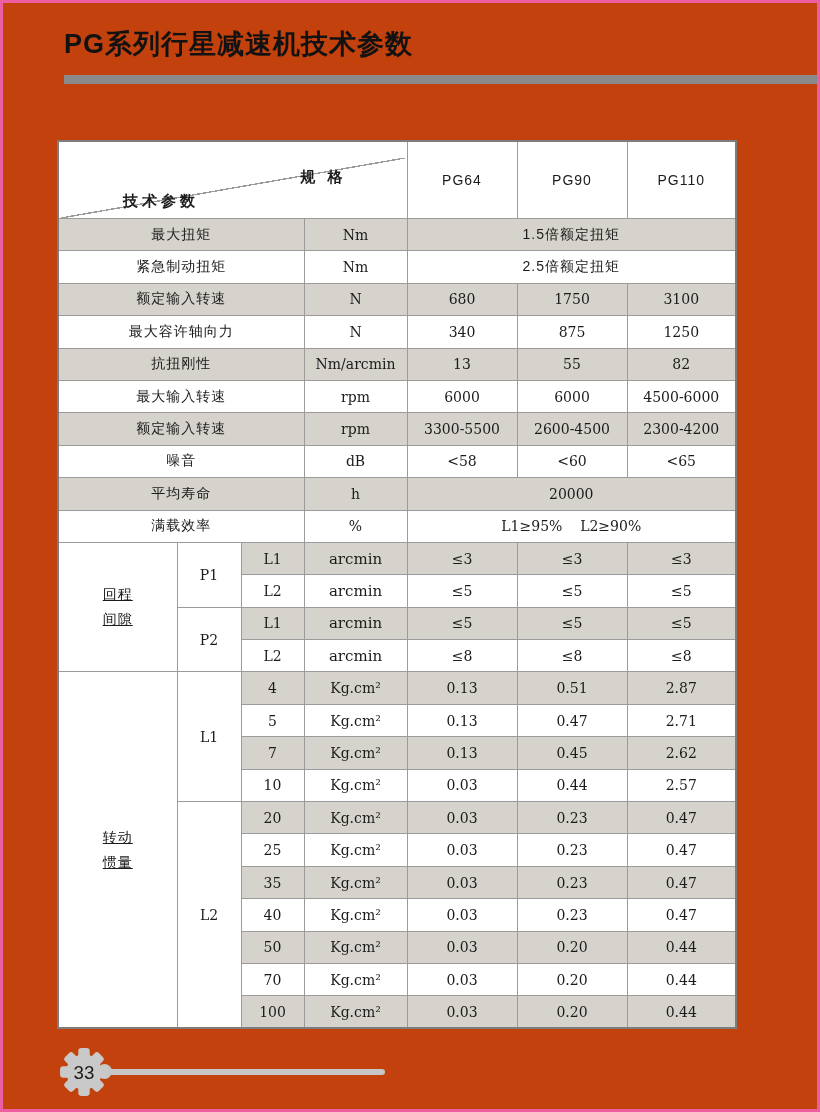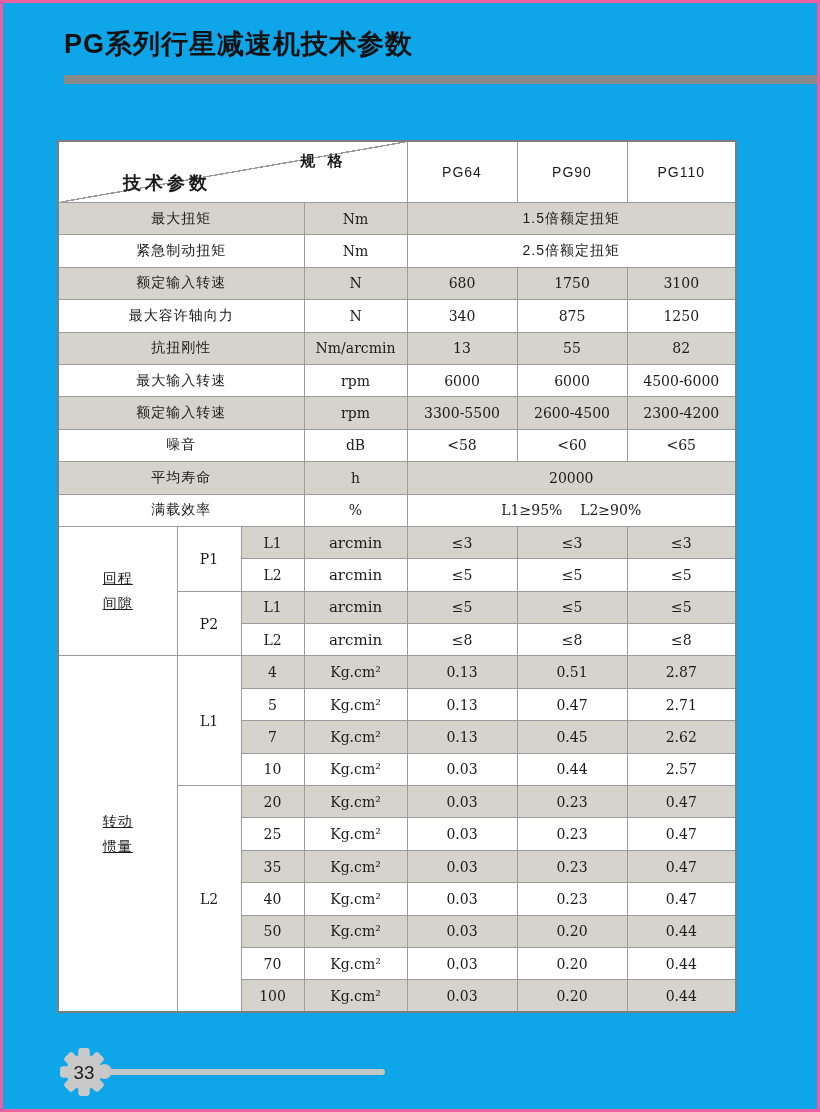--- a/index.html
+++ b/index.html
@@ -7,21 +7,21 @@
     --bar-gray:#8a8a8a;
     --row-shade:#d6d3cc;
     --grid-gray:#9b9b9b;
     --footer-gray:#c6c6c6;
   }
   *{margin:0;padding:0;box-sizing:border-box;}
   html,body{background:#ffffff;}
   .page{
     position:relative;
     width:820px;height:1112px;
-    background:#0ea5e9;
+    background:#c2410c;
     box-shadow: inset 0 0 0 3px var(--accent-pink);
     font-family:"Liberation Sans", sans-serif;
     overflow:hidden;
   }
   .page-title{
     position:absolute;left:64px;top:26px;
     font-size:27px;font-weight:bold;color:#121212;
     letter-spacing:1px;
     font-family:"Liberation Sans", sans-serif;
   }
@@ -54,28 +54,29 @@
   td.sec{font-size:15px;letter-spacing:1px;line-height:1.8;text-decoration:underline;}
   
   td.diag{padding:0;}
   .corner-wrap{
     position:relative;width:100%;height:60px;
     background-image:linear-gradient(to bottom right,
       transparent calc(50% - 0.7px),
       var(--grid-gray) calc(50% - 0.7px),
       var(--grid-gray) calc(50% + 0.7px),
       transparent calc(50% + 0.7px));
+    margin-top:16px;
   }
   .corner-top{
     position:absolute;top:10px;right:58px;
     font-size:15px;font-weight:bold;letter-spacing:4px;color:#1b1b1b;
   }
   .corner-bottom{
     position:absolute;bottom:7px;left:62px;
-    font-size:18px;font-weight:bold;letter-spacing:4px;color:#1b1b1b;
+    font-size:15px;font-weight:bold;letter-spacing:4px;color:#1b1b1b;
   }
   
   .footer-line{
     position:absolute;left:103px;top:1069px;width:282px;height:6px;
     background:var(--footer-gray);border-radius:3px;
   }
   .footer-dot{
     position:absolute;left:97px;top:1064px;width:15px;height:15px;
     border-radius:50%;background:var(--footer-gray);
   }

